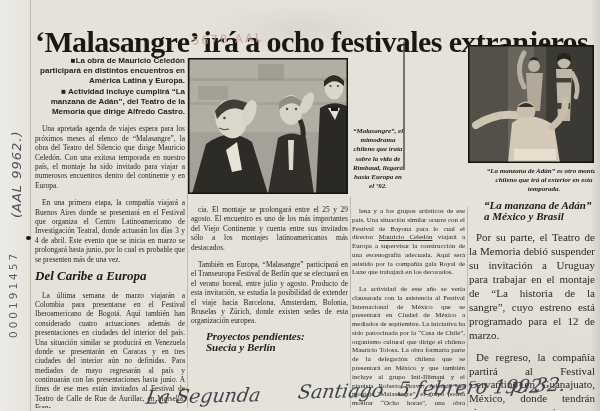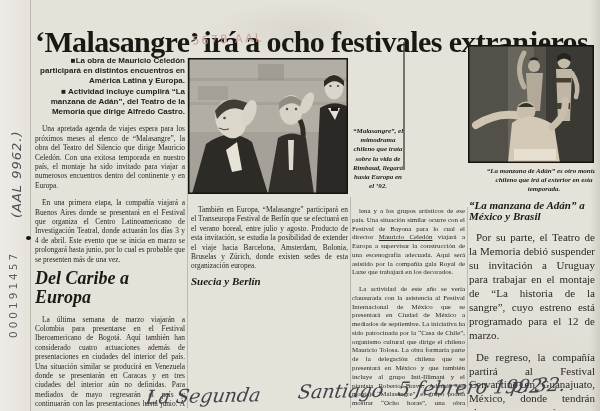--- a/index.html
+++ b/index.html
@@ -29,22 +29,22 @@
   .footer-hw{position:absolute;left:146px;top:379px;width:445px;color:#42424c;
          font-size:19px;transform:rotate(-1.2deg);}
   .footer-hw span{position:absolute;white-space:nowrap;transform:skewX(-10deg);}
   .fw1{left:0;top:2px;}  .fw2{left:152px;top:0;}  .fw3{left:252px;top:-1px;}  .fw4{left:365px;top:-2px;}
 
   
   .col{position:absolute;overflow:hidden;}
   .col p{margin:8px 0 2px;font-size:7.4px;line-height:1.27;text-align:justify;text-indent:7px;color:#2a2823;}
   .lead p{font-family:"Liberation Sans",sans-serif;font-weight:bold;font-size:8px;line-height:1.24;
          text-indent:0;text-align:right;color:#24221d;margin:0 0 1px;}
-  .sec-h{font-style:italic;font-weight:bold;font-size:18px;line-height:1.05;margin:5px 0 3px;color:#1c1a16;}
-  .sec-h.small{font-size:11px;}
+  .sec-h{font-style:italic;font-weight:bold;font-size:13px;line-height:1.05;margin:5px 0 3px;color:#1c1a16;}
+  .sec-h.small{font-size:11px;margin-left:15px;}
   .col1{left:35px;top:56px;width:150px;height:352px;}
   .col2{left:191px;top:197px;width:157px;height:212px;}
   .col3{left:352px;top:199px;width:113px;height:210px;}
   .col3 p{font-size:6.9px;}
   .col4{left:469px;top:165px;width:126px;height:245px;}
   .col4 p{font-size:11px;}
   .u{text-decoration:underline;}
 
   .rule{position:absolute;width:1px;background:rgba(70,68,60,.25);}
   .rule1{left:187px;top:58px;height:350px;}
@@ -120,22 +120,24 @@
       <circle cx="142.5" cy="28" r="1.1" fill="#47423b"></circle>
       <circle cx="150" cy="28" r="1.1" fill="#47423b"></circle>
       <rect x="0.75" y="0.75" width="158.5" height="134.5" fill="none" stroke="#17150f" stroke-width="1.5"></rect>
     </svg>
   </div>
   <div class="cap cap1">“Malasangre”, el mimodrama chileno que trata sobre la vida de Rimbaud, llegará hasta Europa en el ’92.</div>
 
   <div class="edge-line"></div>
 
   <div class="col col2">
+    <p>cia. El montaje se prolongará entre el 25 y 29 agosto. El encuentro es uno de los más importantes del Viejo Continente y cuenta entre sus invitados sólo a los montajes latinoamericanos más destacados.</p>
     <p>También en Europa, “Malasangre” participará en el Transeuropa Festival de Berlín que se efectuará en el verano boreal, entre julio y agosto. Producto de esta invitación, se estudia la posibilidad de extender el viaje hacia Barcelona, Amsterdam, Bolonia, Bruselas y Zürich, donde existen sedes de esta organización europea.</p>
     <div class="sec-h small">
+      <div>Proyectos pendientes:</div>
       <div>Suecia y Berlín</div>
     </div>
   </div>
 
   <div class="col col3">
     <p><span>lena y a los grupos artísticos de ese país. Una situación similar ocurre con el Festival de Bayona para lo cual el director </span><span class="u">Mauricio Celedón</span><span> viajará a Europa a supervisar la construcción de una escenografía adecuada. Aquí será asistido por la compañía gala Royal de Luxe que trabajará en los decorados.</span></p>
     <p>La actividad de este año se vería clausurada con la asistencia al Festival Internacional de México que se presentará en Ciudad de México a mediados de septiembre. La iniciativa ha sido patrocinada por la “Casa de Chile”, organismo cultural que dirige el chileno Mauricio Tolosa. La obra formaría parte de la delegación chilena que se presentará en México y que también incluye al grupo Inti-Illimani y el pianista Roberto Bravo. Además del montaje “Malasangre”, el grupo podría mostrar “Ocho horas”, una obra dedicada a los trabajadores y su ambiente.</p>
   </div>
 
   <div class="photo photo2">

